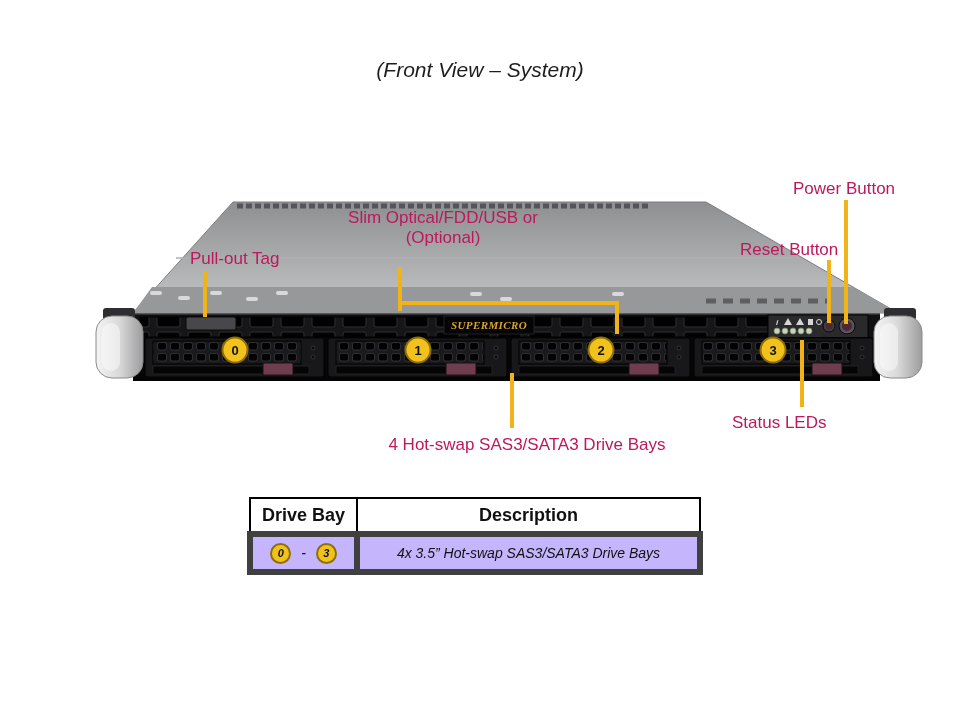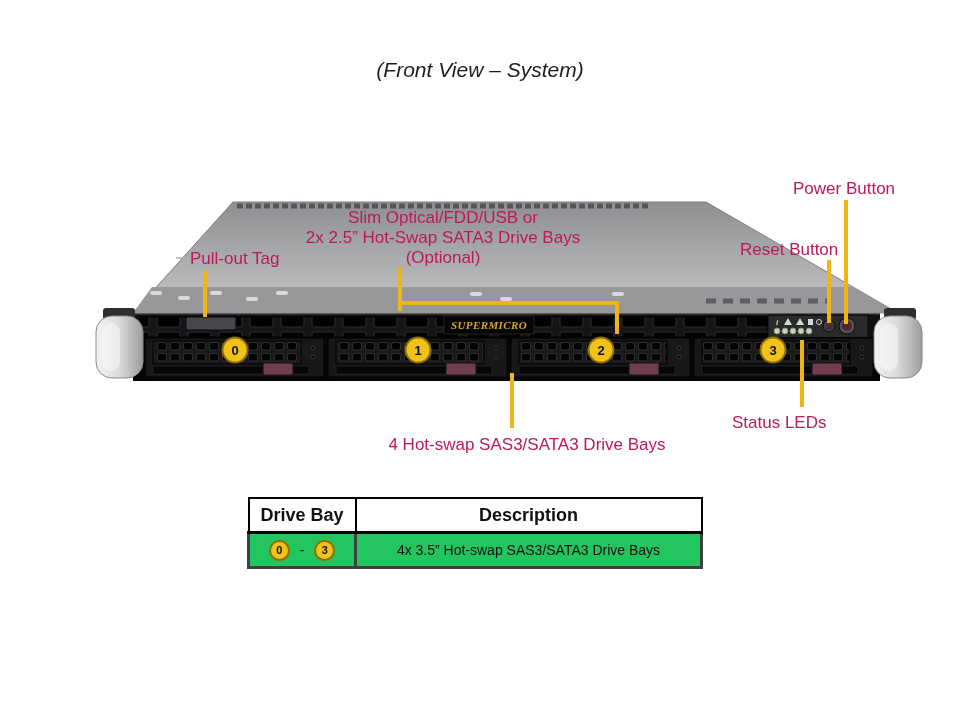--- a/index.html
+++ b/index.html
@@ -8,22 +8,22 @@
   .art{position:absolute;left:0;top:0;}
   .lbl{position:absolute;color:#be185d;font-size:17px;line-height:20px;white-space:nowrap;}
   .lbl.center{text-align:center;white-space:normal;}
   .title{position:absolute;left:320px;top:58px;width:320px;text-align:center;
          font-style:italic;font-size:21px;color:#1d1d1f;}
   
   .spec-table{position:absolute;left:247px;top:497px;width:456px;border-collapse:collapse;
               border:2px solid #000;font-family:"Liberation Sans", sans-serif;}
   .spec-table th{background:#ffffff;border:2px solid #000;border-bottom:3px solid #000;
                  font-size:18px;font-weight:bold;color:#111;height:30px;text-align:center;}
-  .spec-table td{background:#22c55e;border:3px solid #404040;font-size:14px;color:#111;
-                 height:30px;text-align:center;}
+  .spec-table td{background:#c4b5fd;border:6px solid #404040;font-size:14px;color:#111;
+                 height:30px;text-align:center;font-style:italic;}
   .col-bay{width:103px;}
   .bay-chip{display:inline-flex;align-items:center;justify-content:center;
             width:17px;height:17px;border-radius:50%;background:#f1c21b;
             border:2px solid #8f6f05;font-size:11px;font-weight:bold;color:#111;
             vertical-align:middle;}
   .bay-dash{display:inline-block;margin:0 6px;font-size:14px;color:#111;vertical-align:middle;}
 </style>
 </head>
 <body>
 
@@ -183,21 +183,20 @@
       <line x1="802" y1="340" x2="802" y2="407" stroke-width="4" stroke="#F2B318"></line>
       <line x1="512" y1="373" x2="512" y2="428" stroke-width="4" stroke="#F2B318"></line>
     </g>
   </svg>
 
   <div class="lbl" style="left:793px;top:179px;">Power Button</div>
   <div class="lbl" style="left:740px;top:240px;">Reset Button</div>
   <div class="lbl" style="left:190px;top:249px;">Pull-out Tag</div>
   <div class="lbl center" style="left:290px;top:208px;width:306px;">
     <div>Slim Optical/FDD/USB or</div>
-    <div>2x 2.5” Hot-Swap SATA3 Drive Bays</div>
     <div>(Optional)</div>
   </div>
   <div class="lbl center" style="left:377px;top:435px;width:300px;">4 Hot-swap SAS3/SATA3 Drive Bays</div>
   <div class="lbl" style="left:732px;top:413px;">Status LEDs</div>
 
   <table class="spec-table">
     <thead>
       <tr>
         <th class="col-bay">Drive Bay</th>
         <th>Description</th>

